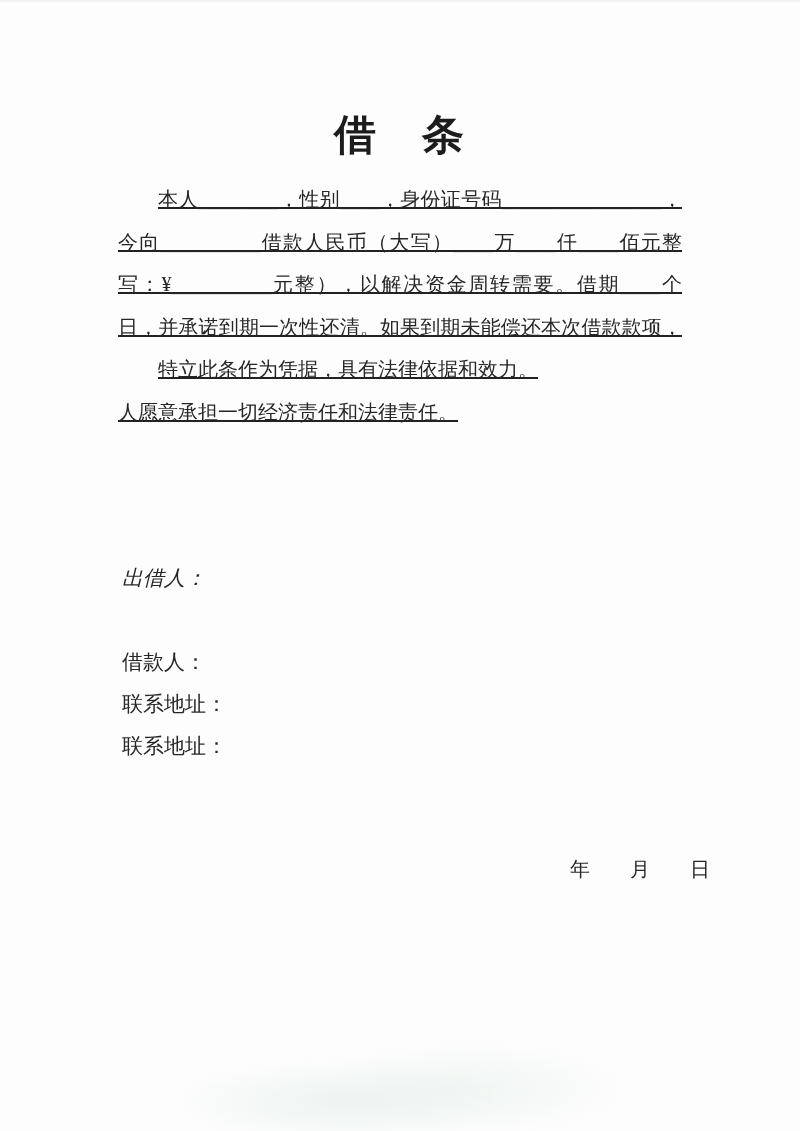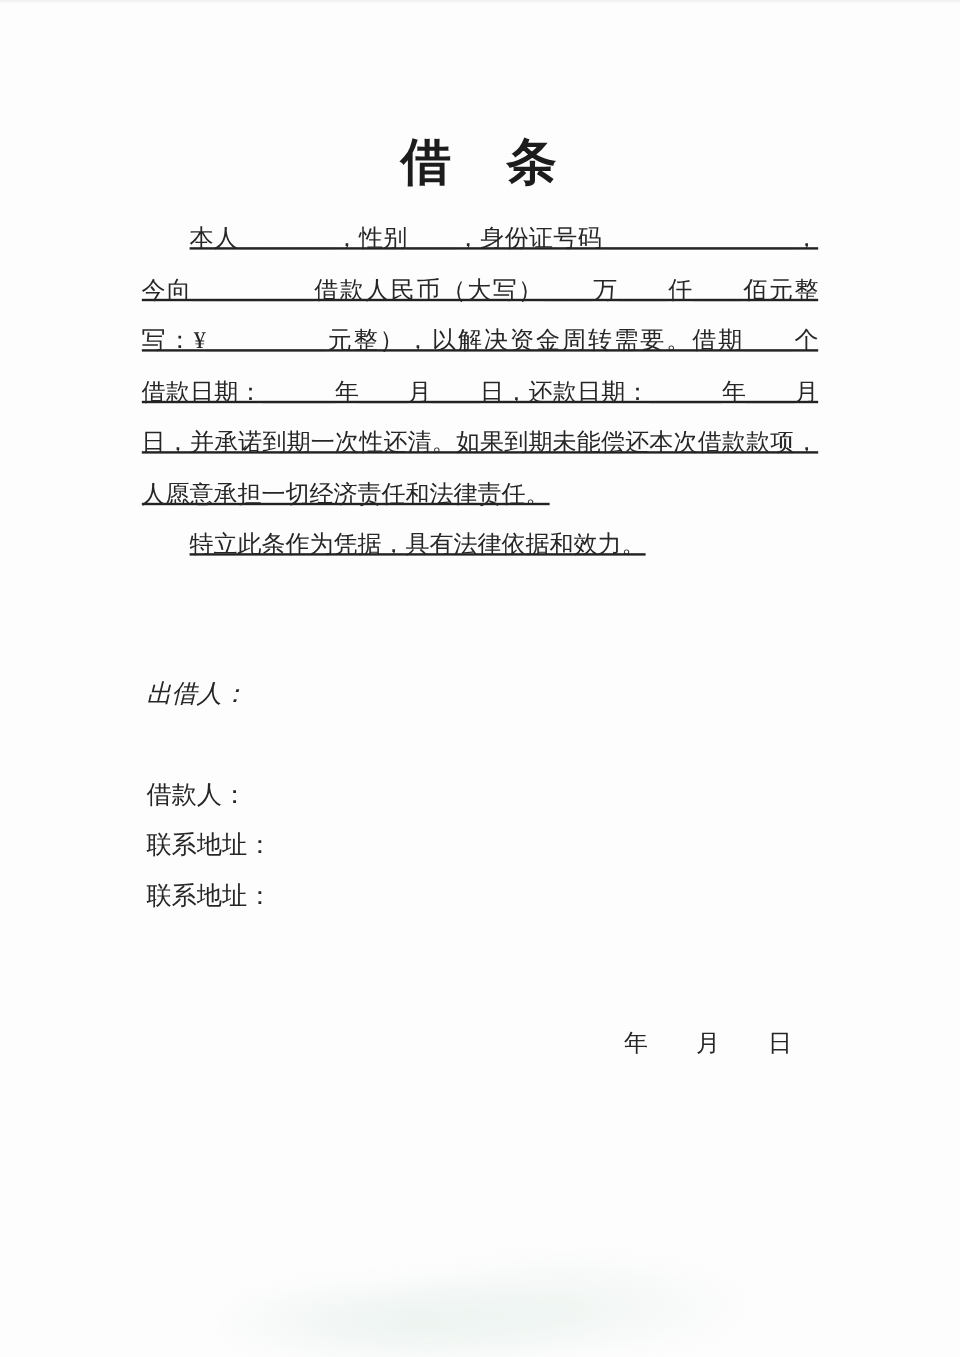--- a/index.html
+++ b/index.html
@@ -66,21 +66,21 @@
     color: #262626;
     line-height: 24px;
   }
   .sig-lender   { top: 566px; font-style: italic; }
   .sig-borrower { top: 650px; text-align: center; }
   .sig-phone    { top: 692px; }
   .sig-address  { top: 734px; }
   .date-line {
     position: absolute;
     top: 856px;
-    left: 520px;
+    left: 570px;
     font-size: 20px;
     color: #262626;
     white-space: pre;
   }
   .stain {
     position: absolute;
     left: 185px;
     top: 1030px;
     width: 440px;
     height: 130px;
@@ -97,24 +97,23 @@
 <div class="page">
 
   <div class="top-edge"></div>
 
   <div class="doc-title">借　条</div>
 
   <div class="body-block">
     <div class="doc-line l-fill indent">本人________，性别____，身份证号码________________，</div>
     <div class="doc-line l-fill">今向__________借款人民币（大写）____万____仟____佰元整（小</div>
     <div class="doc-line l-fill">写：¥__________元整），以解决资金周转需要。借期____个月，</div>
-    <div class="doc-line l-fill">借款日期：______年____月____日，还款日期：______年____月</div>
     <div class="doc-line l-fill">日，并承诺到期一次性还清。如果到期未能偿还本次借款款项，借款</div>
+    <div class="doc-line indent closing">特立此条作为凭据，具有法律依据和效力。</div>
     <div class="doc-line">人愿意承担一切经济责任和法律责任。</div>
-    <div class="doc-line indent closing">特立此条作为凭据，具有法律依据和效力。</div>
   </div>
 
   <div class="sig-label sig-lender">出借人：</div>
 
   <div class="sig-label sig-borrower">借款人：</div>
 
   <div class="sig-label sig-phone">联系地址：</div>
 
   <div class="sig-label sig-address">联系地址：</div>
 

